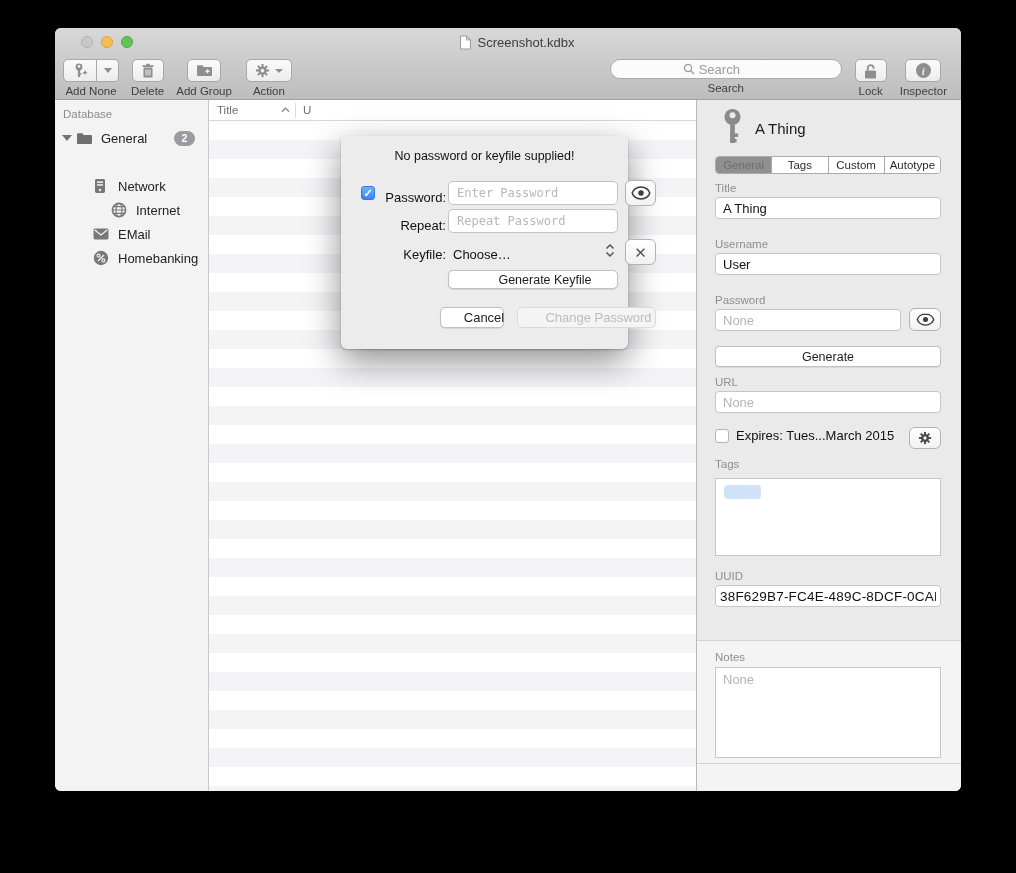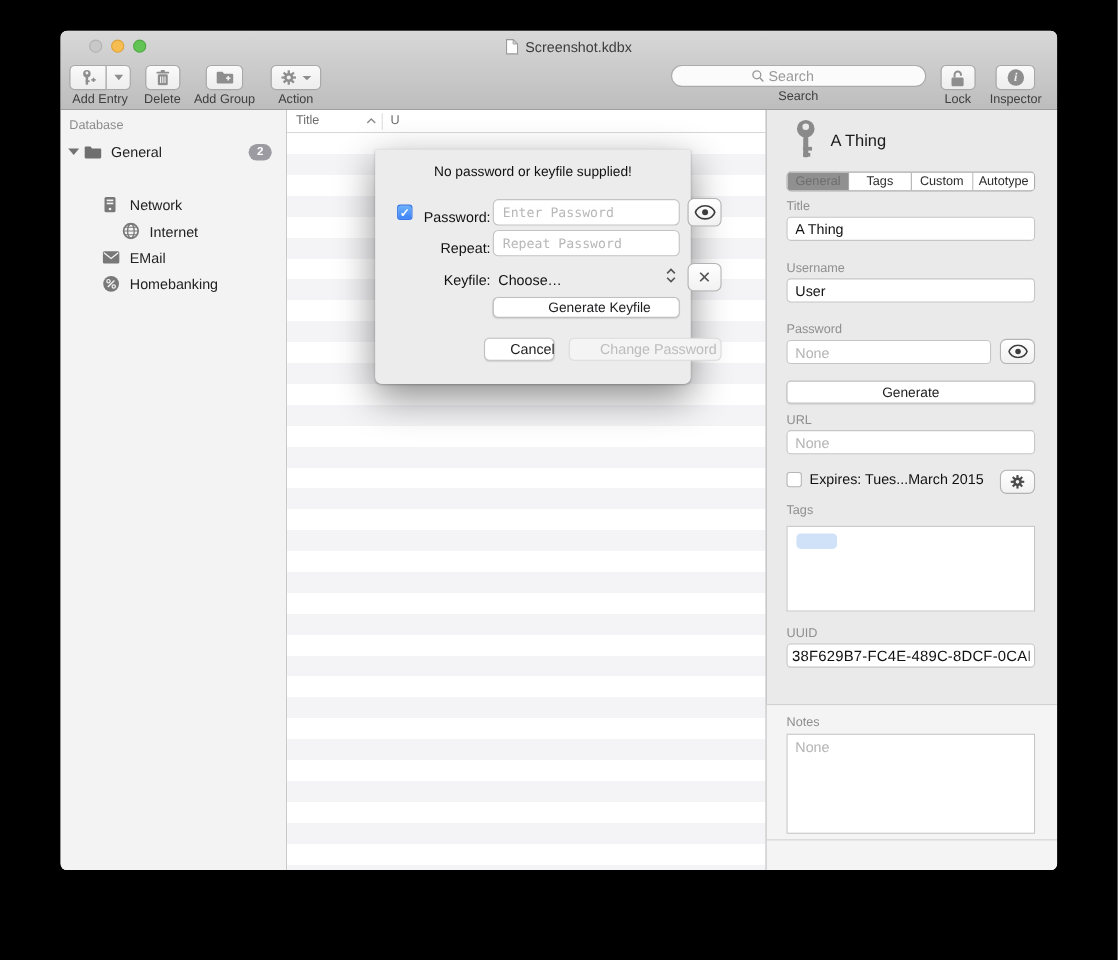--- a/index.html
+++ b/index.html
@@ -37,21 +37,21 @@
   .tright { margin-left:auto; display:flex; gap:13px; align-items:flex-start; }
   .searchfield { width:232px; height:20px; border-radius:11px; background:#fbfbfb;
     border:1px solid #ababab; display:flex; align-items:center; justify-content:center; gap:4px; padding:0 8px; }
   .searchfield input { border:none; outline:none; background:transparent; width:70px;
     font-size:13px; color:#333; font-family:"Liberation Sans",sans-serif; }
   .searchfield input::placeholder { color:#9a9a9a; }
 
   
   .content { position:absolute; top:72px; left:0; right:0; bottom:0; display:flex; }
 
-  .sidebar { width:206px; background:#f3f3f4; border-right:1px solid #c9c9c9; position:relative; flex:none; }
+  .sidebar { width:154px; background:#f3f3f4; border-right:1px solid #c9c9c9; position:relative; flex:none; }
   .sb-header { position:absolute; left:8px; top:8px; font-size:11.5px; color:#8c8c8c; }
   .sb-row { position:absolute; left:0; width:100%; height:24px; display:flex; align-items:center; }
   .sb-label { font-size:13px; color:#222; }
   .badge { margin-left:auto; margin-right:13px; min-width:21px; height:15px; border-radius:8px;
     background:#9b9ba1; color:#fff; font-size:10.5px; font-weight:bold;
     display:flex; align-items:center; justify-content:center; padding:0 5px; }
   .disclosure { width:0; height:0; border-left:5px solid transparent; border-right:5px solid transparent;
     border-top:6px solid #727272; margin:0 4px 0 7px; }
 
   .listpane { flex:1; position:relative; background:#fff; min-width:0; }
@@ -147,21 +147,21 @@
                   <rect x="4.9" y="7" width="2.2" height="7"></rect>
                   <rect x="4.9" y="10" width="3.6" height="1.6"></rect>
                   <path d="M10 9.6h4M12 7.6v4" stroke="#8e8e8e" stroke-width="1.4"></path>
                 </g>
               </svg>
           </div>
           <div class="seg arrow">
               <span class="chev"></span>
             </div>
         </div>
-        <div class="tlabel">Add Entry</div>
+        <div class="tlabel">Add None</div>
       </div>
 
       <div class="tcol" style="margin-right:12px">
         <div class="tbtn" style="width:32px">
           <svg width="14" height="15" viewBox="0 0 14 15">
               <g fill="#8e8e8e">
                 <rect x="2.5" y="4.5" width="9" height="10" rx="1.2"></rect>
                 <rect x="1.2" y="2.2" width="11.6" height="1.7" rx=".8"></rect>
                 <rect x="5" y=".7" width="4" height="2" rx="1"></rect>
               </g>

